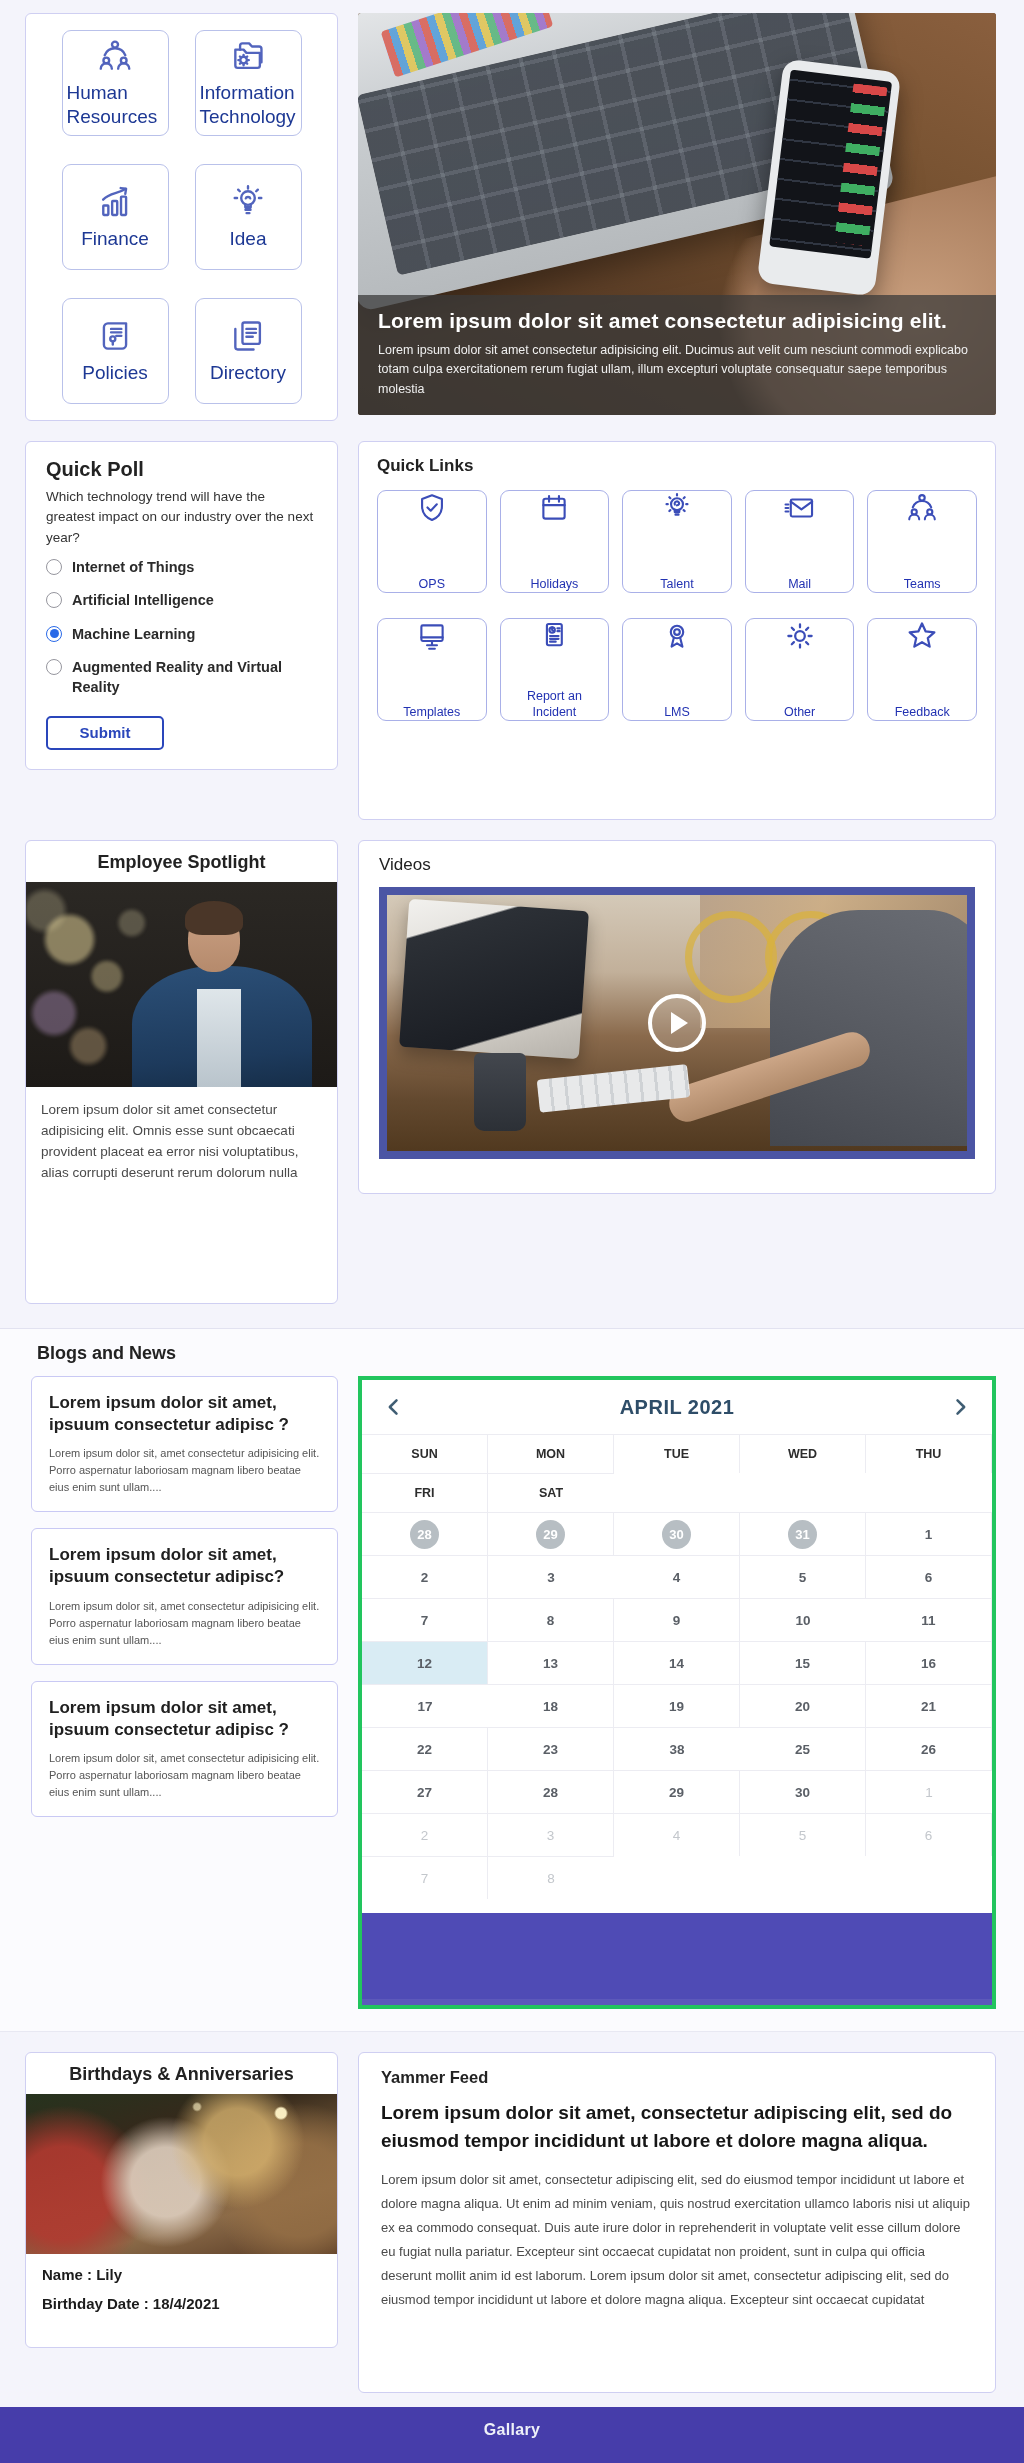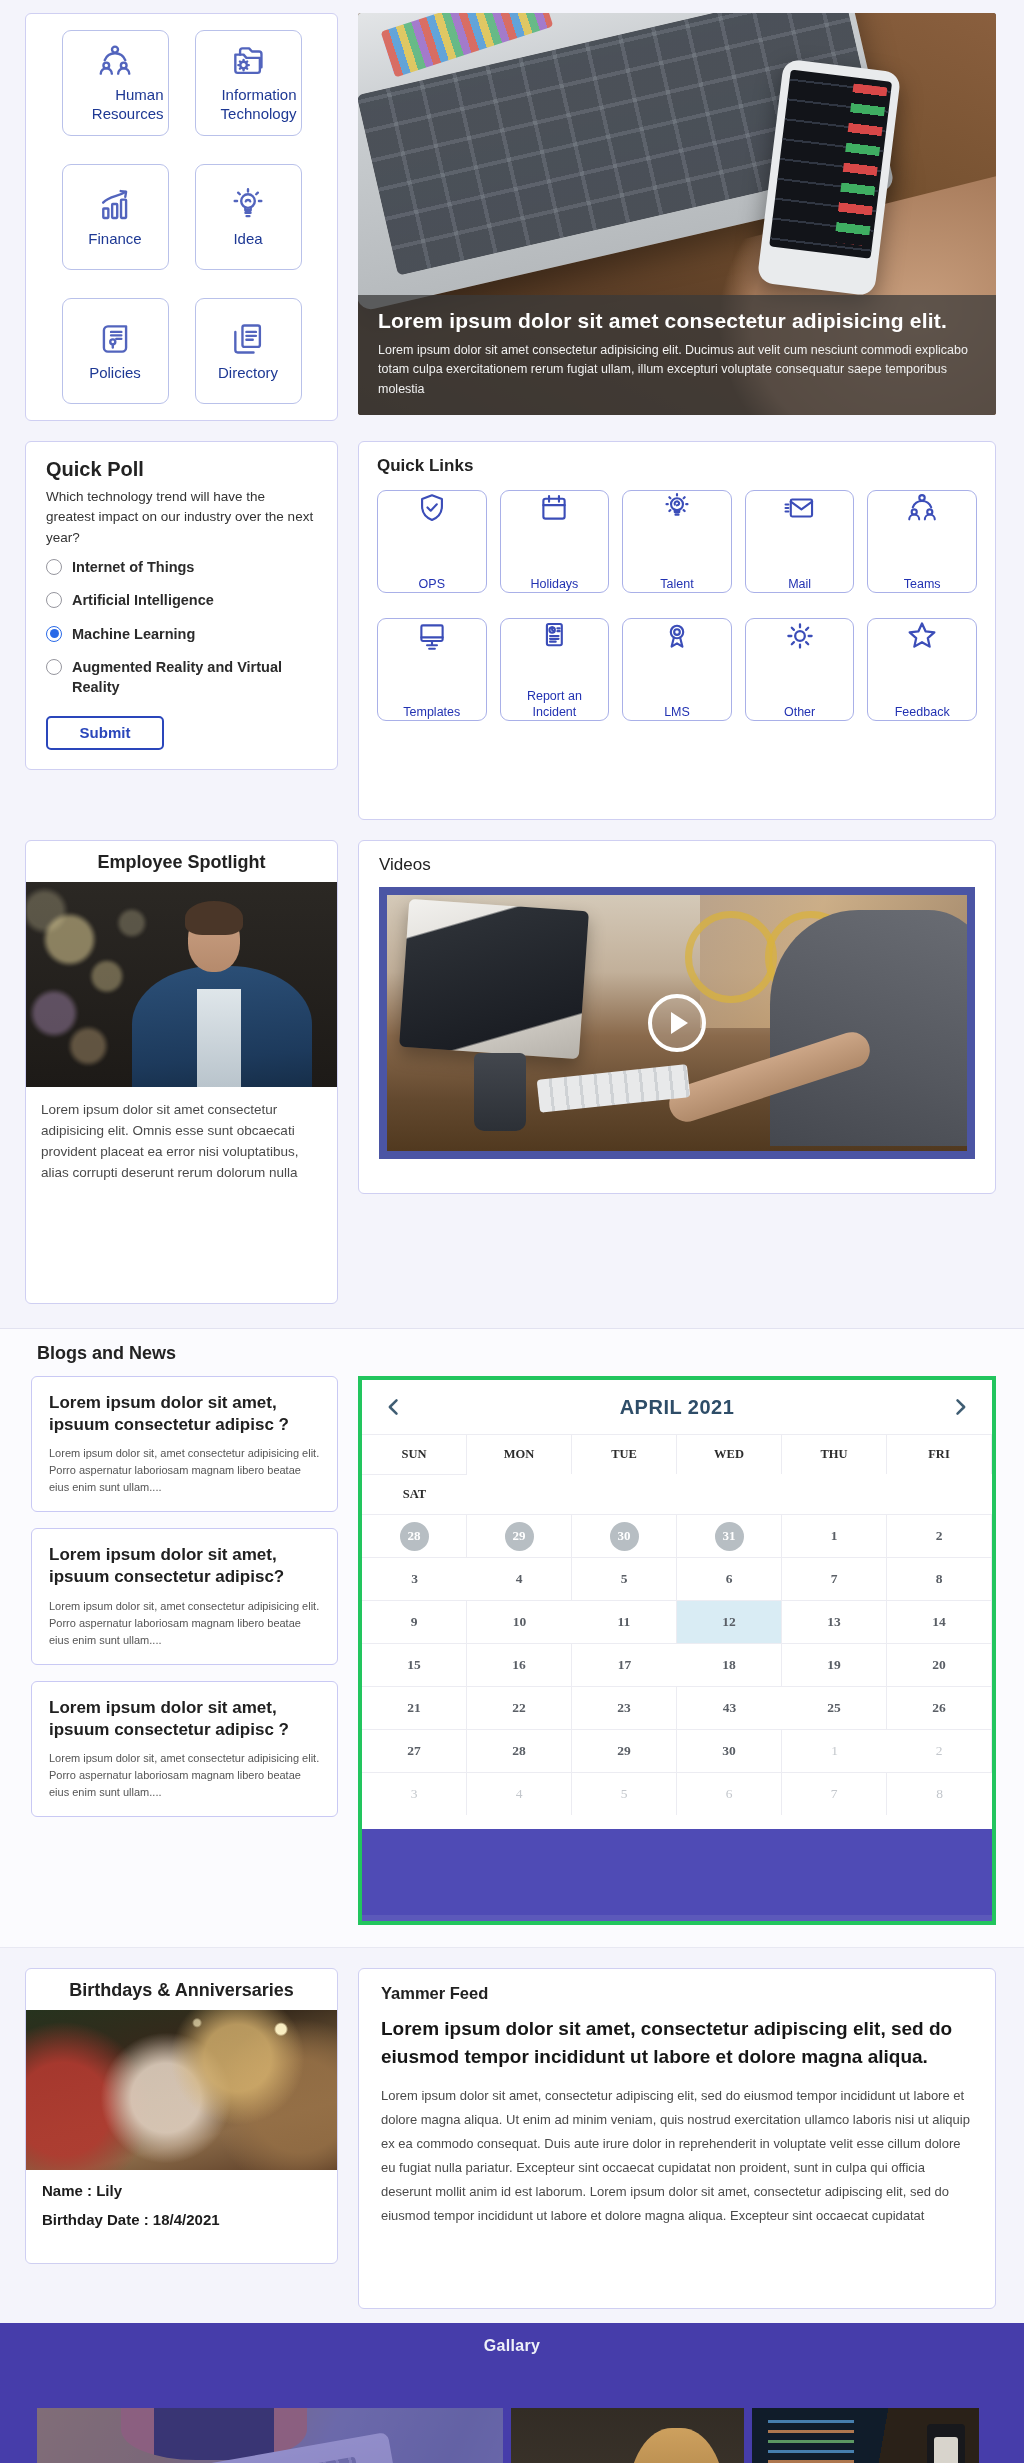--- a/index.html
+++ b/index.html
@@ -8,21 +8,21 @@
   .row{display:flex;gap:20px;padding:0 28px 0 25px;margin-top:20px;align-items:flex-start;}
   .row.first{margin-top:13px;}
   .col-l{flex:0 0 313px;width:313px;}
   .col-r{flex:1;min-width:0;}
   .card{background:#fff;border:1px solid #cfcff2;border-radius:6px;}
 
   
   .tile-card{height:408px;display:flex;align-items:center;justify-content:center;}
   .tile-grid{display:grid;grid-template-columns:107px 107px;gap:28px 26px;}
   .tile{height:106px;border:1px solid #b9c1ea;border-radius:9px;background:#fff;display:flex;flex-direction:column;align-items:center;justify-content:center;gap:6px;text-decoration:none;cursor:pointer;}
-  .tile .t-label{font-size:15px;font-weight:500;color:#1d3894;text-align:right;line-height:1.25;padding:0 4px;}
+  .tile .t-label{font-size:19px;font-weight:500;color:#1d3894;text-align:left;line-height:1.25;padding:0 4px;}
   .icon svg{display:block;}
 
   
   .hero{position:relative;height:402px;border-radius:3px;overflow:hidden;background:#5a4632;}
   .hp{position:absolute;}
   .hp-wood{inset:0;background:linear-gradient(205deg,#8a5f3e 0%,#74502f 35%,#5d3f27 65%,#46301d 100%);}
   .hp-laptop{left:-6%;top:-14%;width:86%;height:74%;transform:rotate(-13deg);background:linear-gradient(180deg,#e4e6e8 0%,#c9cdd0 38%,#b6babd 100%);border-radius:14px;box-shadow:0 14px 30px rgba(0,0,0,.35);}
   .hp-keys{left:2%;top:6%;width:78%;height:46%;transform:rotate(-13deg);background:repeating-linear-gradient(90deg,#23262b 0 30px,#3a3e44 30px 34px),repeating-linear-gradient(0deg,#23262b 0 26px,#3a3e44 26px 30px);background-blend-mode:screen;border-radius:6px;opacity:.92;}
   .hp-pencils{left:4%;top:-2%;width:26%;height:12%;transform:rotate(-18deg);background:repeating-linear-gradient(90deg,#d85a4e 0 8px,#4e9ad8 8px 16px,#e0c44e 16px 24px,#54b478 24px 32px,#9a6ac8 32px 40px);border-radius:4px;opacity:.85;}
   .hp-hand{right:-10%;bottom:-18%;width:52%;height:70%;transform:rotate(-14deg);background:radial-gradient(ellipse at 60% 40%,#c89e7d 0%,#a87c5c 60%,transparent 72%);}
@@ -92,21 +92,21 @@
   .band-inner{display:flex;gap:20px;align-items:flex-start;}
   .blog-card{margin:0 0 16px 6px;padding:15px 17px;border:1px solid #c9c9f4;border-radius:6px;background:#fff;cursor:pointer;}
   .blog-card h4{font-size:17px;font-weight:700;color:#202020;line-height:1.3;margin-bottom:9px;}
   .blog-card p{font-size:11px;color:#555;line-height:1.55;}
 
   
   .cal{border:4px solid #22c55e;background:#4f4bb5;width:638px;}
   .cal-head{background:#fff;display:flex;align-items:center;padding:12px 14px;height:54px;}
   .cal-title{flex:1;text-align:center;font-size:20px;font-weight:700;color:#2e4d68;letter-spacing:.5px;}
   .cal-nav{background:none;border:none;cursor:pointer;padding:2px 8px;}
-  .cal-weekdays,.cal-grid{display:grid;grid-template-columns:repeat(6,1fr);background:#fff;font-family:Liberation Serif, serif;}
+  .cal-weekdays,.cal-grid{display:grid;grid-template-columns:repeat(5,1fr);background:#fff;}
   .cal-wd{padding:12px 0;text-align:center;font-size:12.5px;font-weight:700;color:#2d2d2d;border-top:1px solid #ececf2;border-right:1px solid #ececf2;}
   .cal-wd:last-child{border-right:none;}
   .cal-cell{height:43px;display:flex;align-items:center;justify-content:center;border-top:1px solid #ececf2;border-right:1px solid #ececf2;cursor:pointer;background:#fff;}
   .cal-cell:nth-child(7n){border-right:none;}
   .cal-cell span{font-size:13.5px;font-weight:600;color:#5a5f66;}
   .cal-cell.s-prev span{width:29px;height:29px;border-radius:50%;background:#b7bec3;color:#fff;display:flex;align-items:center;justify-content:center;font-size:13px;}
   .cal-cell.s-today{background:#d9ecf4;}
   .cal-cell.s-next span{color:#c3c7cc;font-weight:500;}
   .cal-strip{height:14px;background:#fff;}
   .cal-bottom{height:92px;background:#4f4bb5;box-shadow:inset 0 -6px 0 rgba(255,255,255,.08);}
@@ -531,21 +531,21 @@
             <div class="cal-cell s-cur">
               <span>21</span>
             </div>
             <div class="cal-cell s-cur">
               <span>22</span>
             </div>
             <div class="cal-cell s-cur">
               <span>23</span>
             </div>
             <div class="cal-cell s-cur">
-              <span>43</span>
+              <span>38</span>
             </div>
             <div class="cal-cell s-cur">
               <span>25</span>
             </div>
             <div class="cal-cell s-cur">
               <span>26</span>
             </div>
             <div class="cal-cell s-cur">
               <span>27</span>
             </div>

